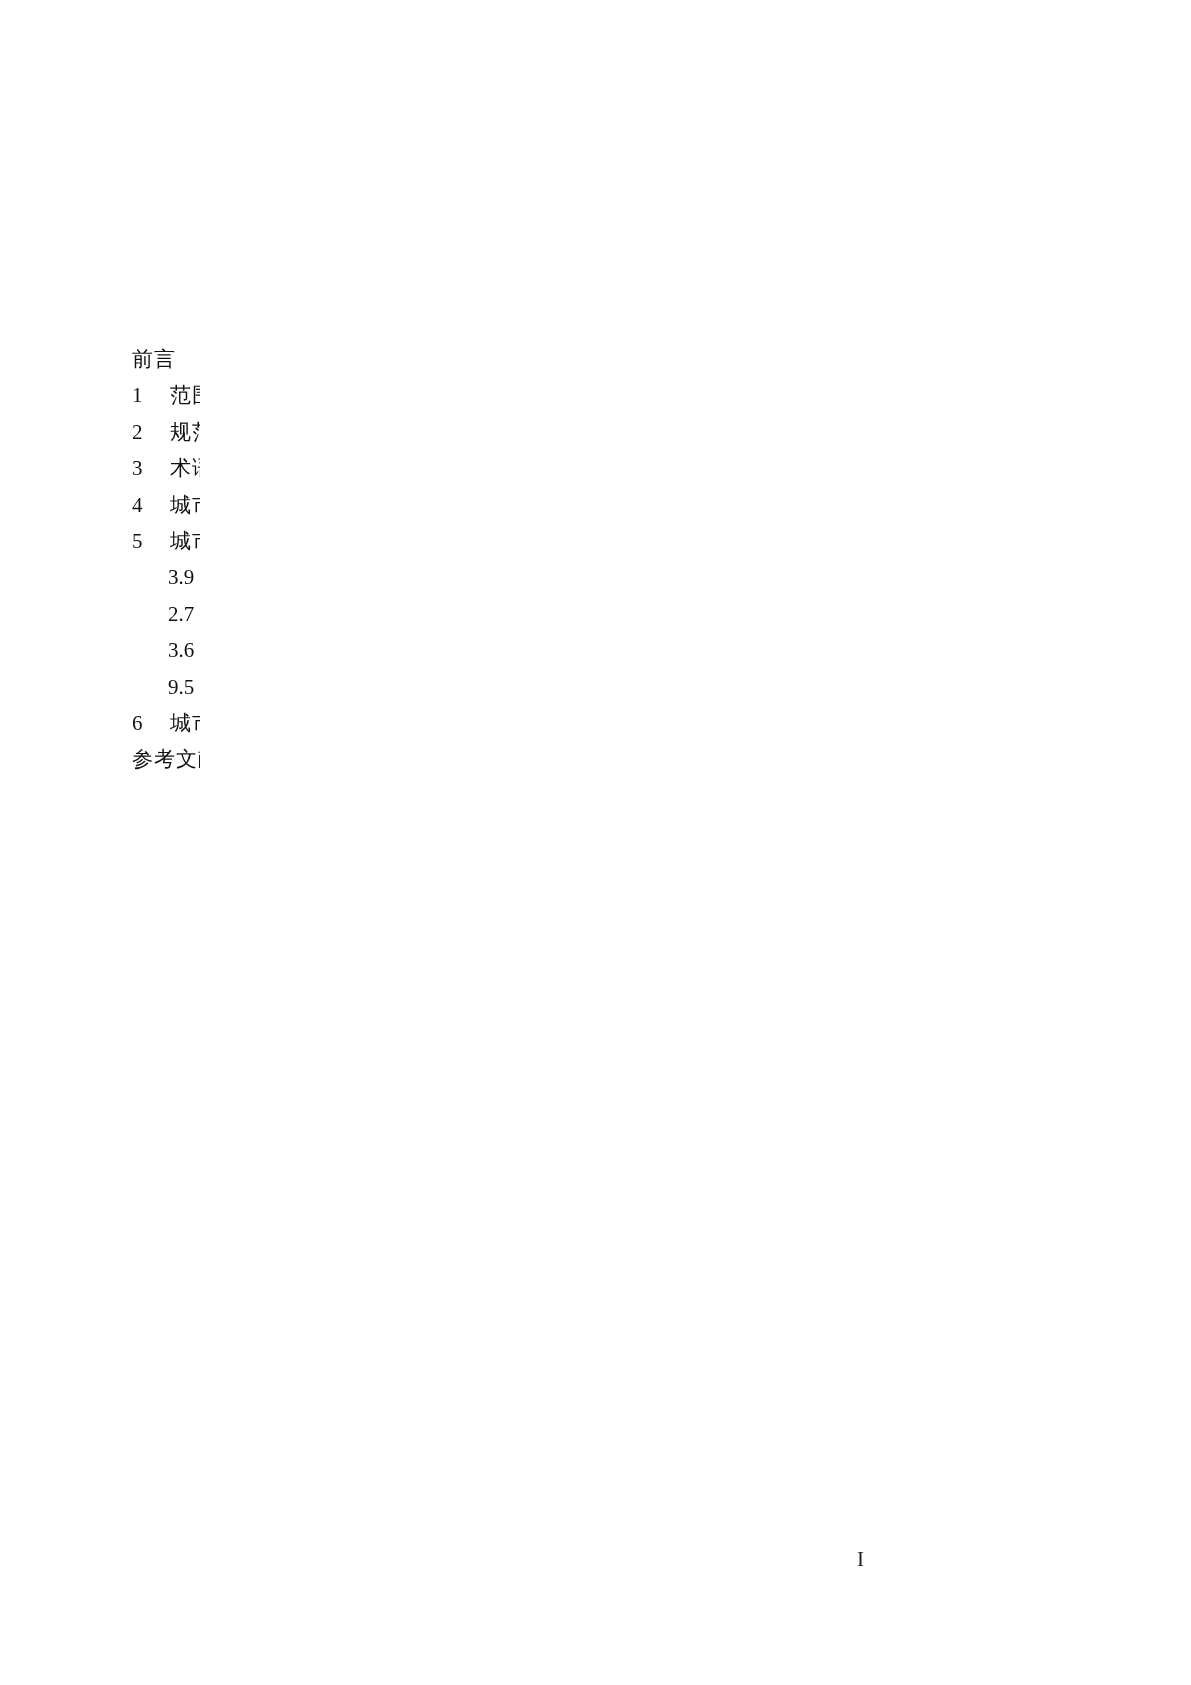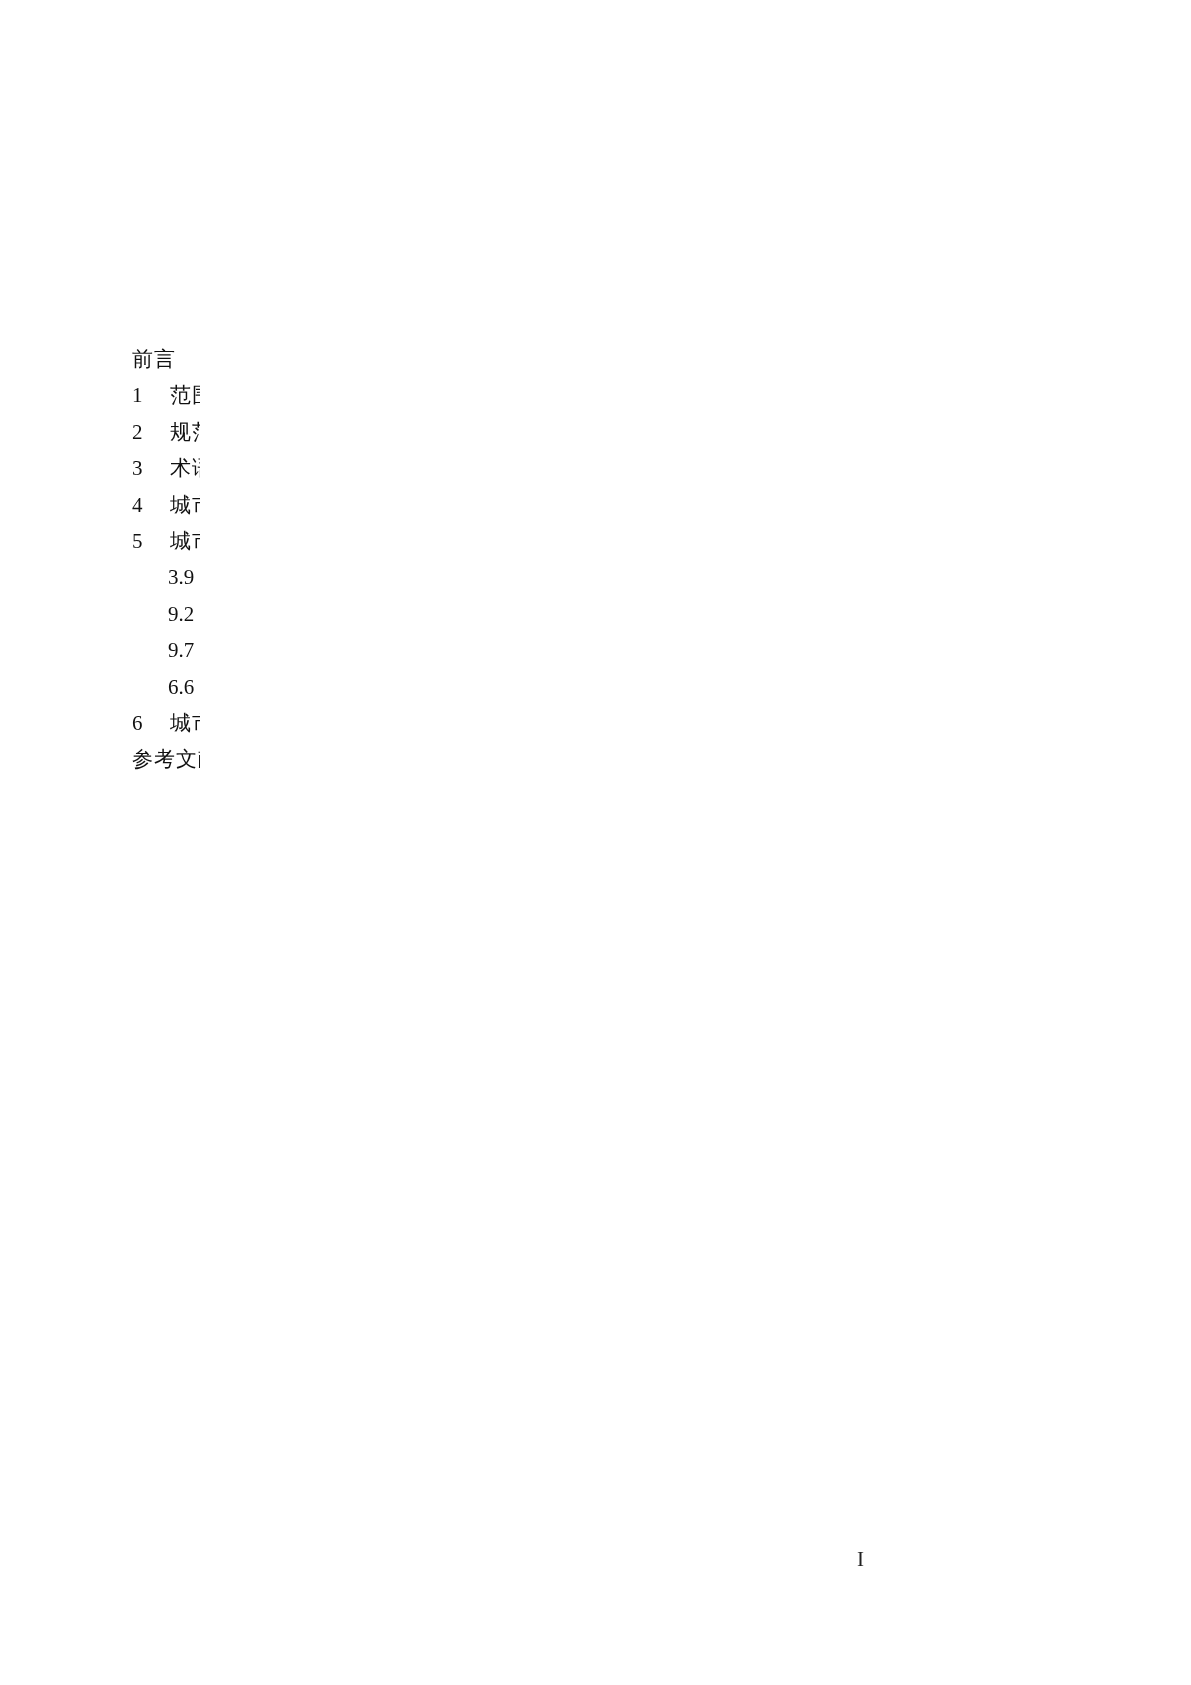--- a/index.html
+++ b/index.html
@@ -142,35 +142,35 @@
     </div>
 
     <div class="toc-row lv2">
       <span class="num">3.9</span>
       <span class="label">一般要求</span>
       <span class="leader"></span>
       <span class="page">2</span>
     </div>
 
     <div class="toc-row lv2">
-      <span class="num">9.2</span>
+      <span class="num">2.7</span>
       <span class="label">一类节点</span>
       <span class="leader"></span>
       <span class="page">2</span>
     </div>
 
     <div class="toc-row lv2">
-      <span class="num">9.7</span>
+      <span class="num">3.6</span>
       <span class="label">二类节点</span>
       <span class="leader"></span>
       <span class="page">3</span>
     </div>
 
     <div class="toc-row lv2">
-      <span class="num">6.6</span>
+      <span class="num">9.5</span>
       <span class="label">三类节点</span>
       <span class="leader"></span>
       <span class="page">4</span>
     </div>
 
     <div class="toc-row lv1">
       <span class="num">6</span>
       <span class="label">城市配送通道</span>
       <span class="leader"></span>
       <span class="page">4</span>

